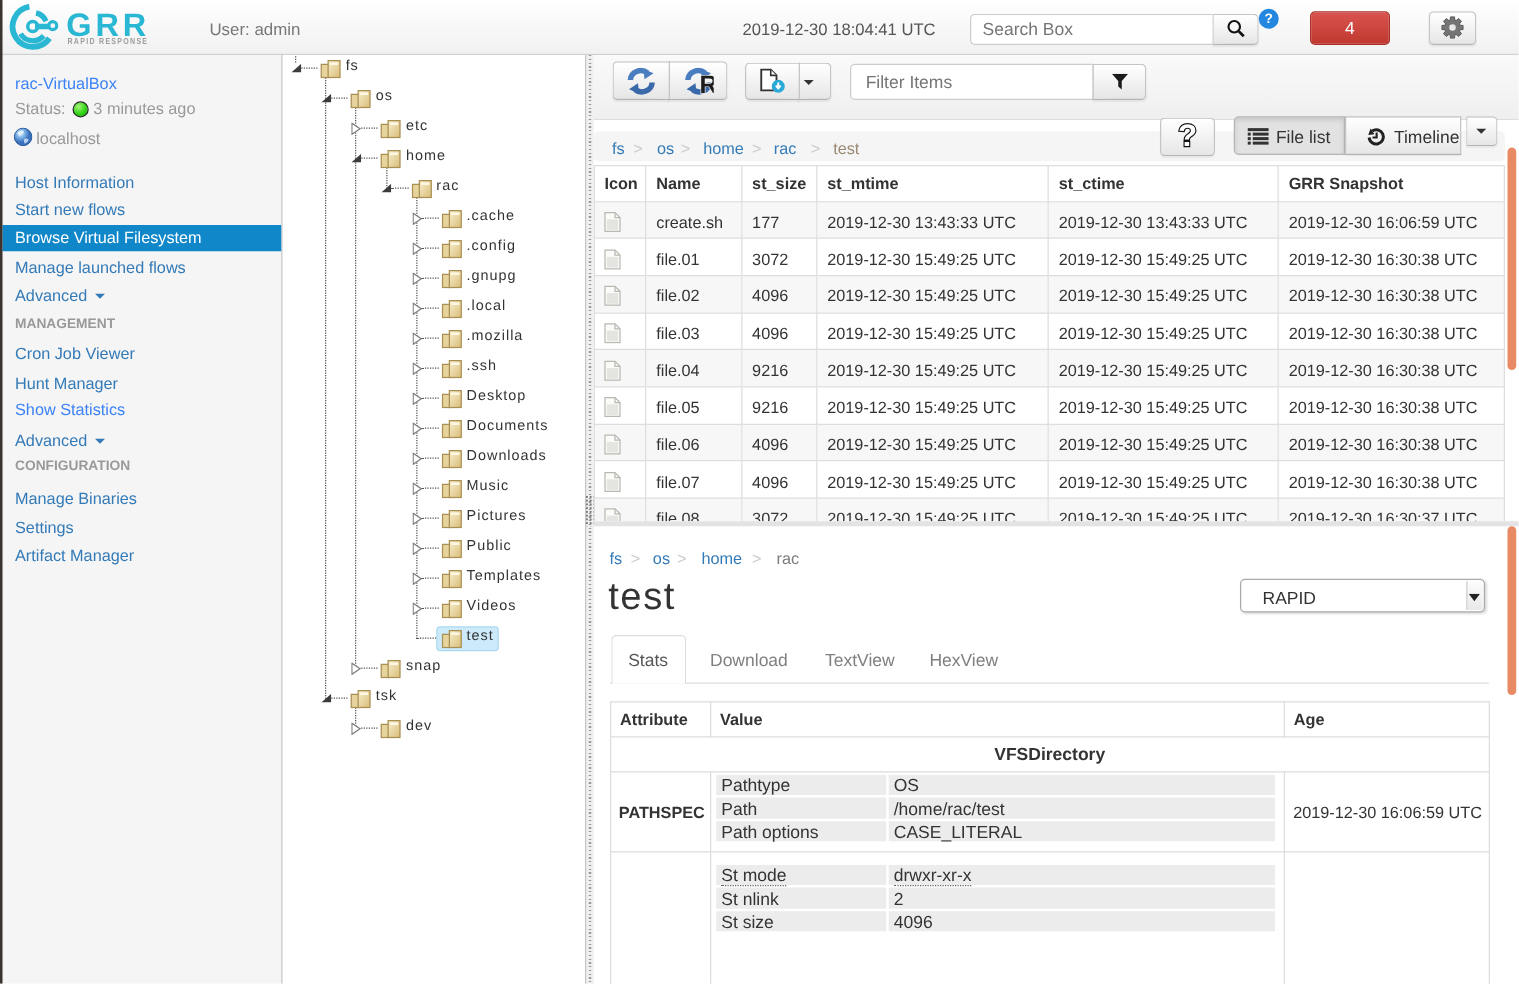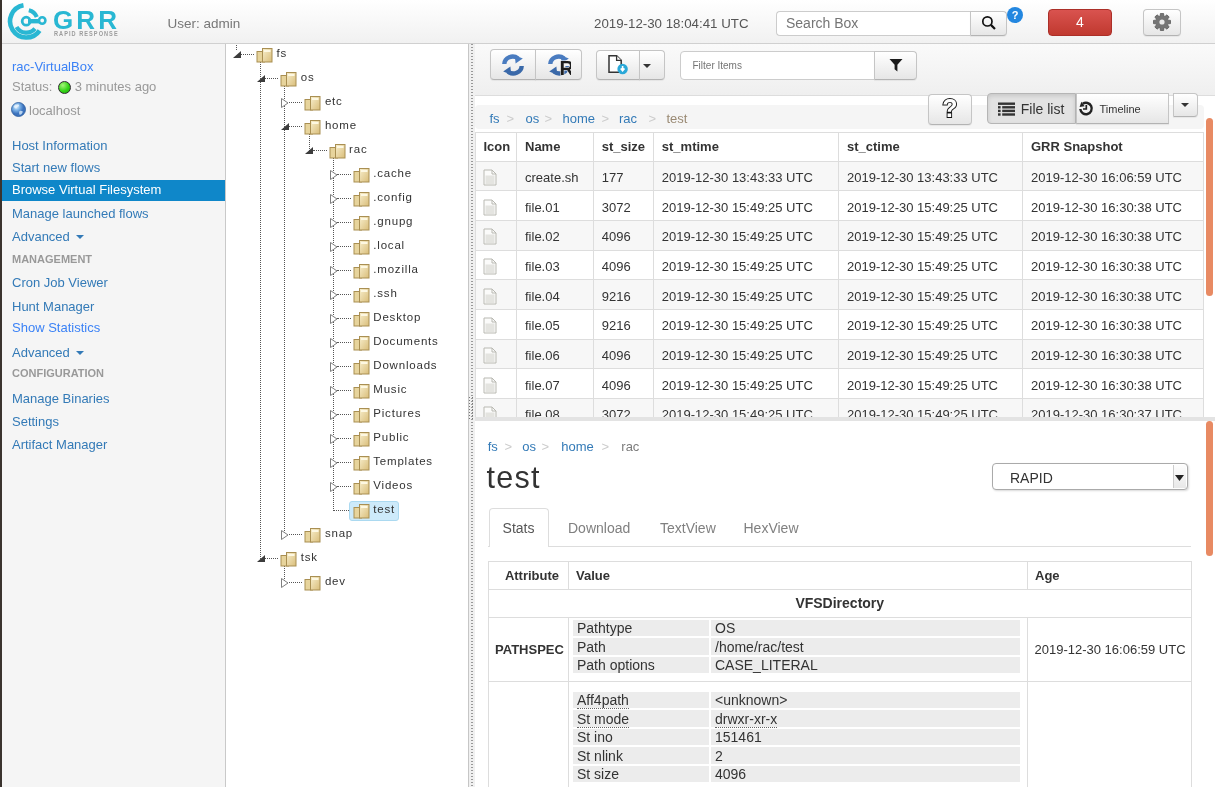--- a/index.html
+++ b/index.html
@@ -484,21 +484,21 @@
     <svg width="22" height="21" viewBox="0 0 22 21" style="position:absolute;left:50%;top:50%;margin:-11px 0 0 -11px">
  <path d="M2 1.7 h7.6 l4.6 4.6 v12 h-12.2 z" fill="#fff" stroke="#333" stroke-width="1.5"></path>
  <path d="M9.6 1.7 v4.6 h4.6" fill="#fff" stroke="#333" stroke-width="1.3"></path>
  <circle cx="15.6" cy="15" r="5.2" fill="#2aa8d8"></circle>
  <path d="M15.6 12 v4.2 M13.7 14.5 l1.9 2.2 1.9 -2.2" fill="none" stroke="#fff" stroke-width="1.6"></path>
 </svg>
   </div>
 <div class="btn" style="left:639px;top:50px;width:26px;height:30px;border-radius:0 4px 4px 0">
     <span class="cart" style="border-top-color:#333;position:absolute;left:50%;top:50%;margin:-1px 0 0 -9.5px"></span>
   </div>
-<input class="a" style="left: 679.5px; top: 50.5px; width: 195px; height: 29px; border: 1px solid rgb(204, 204, 204); border-radius: 4px 0px 0px 4px; padding-left: 12px; font-size: 10px; outline: none;" placeholder="Filter Items">
+<input class="a" style="left: 679.5px; top: 50.5px; width: 195px; height: 29px; border: 1px solid rgb(204, 204, 204); border-radius: 4px 0px 0px 4px; padding-left: 12px; font-size: 14px; outline: none;" placeholder="Filter Items">
 <div class="btn" style="left:874px;top:50.5px;width:43px;height:29px;border-radius:0 4px 4px 0">
     <svg width="14" height="13" viewBox="0 0 14 13" style="position:absolute;left:50%;top:50%;margin:-6px 0 0 -7px">
  <polygon points="0.5,0 13.5,0 8.4,5.8 8.4,12.6 5.6,10.2 5.6,5.8" fill="#1a1a1a"></polygon>
 </svg>
   </div>
 
 <div class="a" style="left:474.5px;top:104.8px;width:729px;height:24.7px;background:#f5f5f5;border-radius:4px"></div>
 <div class="a bl" style="left:489.5px;top:110.8px;font-size:13px">fs</div>
 <div class="a bs" style="left:506.5px;top:110.8px;font-size:13px">&gt;</div>
 <div class="a bl" style="left:525.5px;top:110.8px;font-size:13px">os</div>
@@ -518,21 +518,21 @@
  <g fill="#333">
  <rect x="0" y="0.5" width="17" height="2.4"></rect>
  <rect x="0" y="4.1" width="2.6" height="2.4"></rect>
         <rect x="4.2" y="4.1" width="12.8" height="2.4"></rect>
  <rect x="0" y="7.7" width="2.6" height="2.4"></rect>
         <rect x="4.2" y="7.7" width="12.8" height="2.4"></rect>
  <rect x="0" y="11.3" width="2.6" height="2.4"></rect>
         <rect x="4.2" y="11.3" width="12.8" height="2.4"></rect>
  </g>
 </svg>File list</div>
-<div class="btn" style="left:1075.5px;top:92.5px;width:93px;height:31.5px;border-radius:0;text-align:left;font-size:11px;color:#333;line-height:30px"><svg width="17" height="16" viewBox="0 0 17 16" style="vertical-align:-3px;margin-right:6px">
+<div class="btn" style="left:1075.5px;top:92.5px;width:93px;height:31.5px;border-radius:0;text-align:right;font-size:14px;color:#333;line-height:30px"><svg width="17" height="16" viewBox="0 0 17 16" style="vertical-align:-3px;margin-right:6px">
  <path d="M3.32 9.0 A5.7 5.7 0 1 0 5.73 3.83" fill="none" stroke="#222" stroke-width="2.4"></path>
  <polygon points="2.6,6.9 7.6,6.3 4.4,1.7" fill="#222"></polygon>
  <path d="M9.3 5.0 v4.0 h-3.3" fill="none" stroke="#222" stroke-width="1.7"></path>
 </svg>Timeline</div>
 <div class="btn" style="left:1172.5px;top:93px;width:25.5px;height:23.5px;border-radius:0 4px 4px 0">
     <span class="cart" style="border-top-color:#333;position:absolute;left:50%;top:50%;margin:-2px 0 0 -4px"></span>
   </div>
 
 <div class="a" style="left:474.5px;top:131.5px;width:731px;height:285.8px;overflow:hidden">
     <table class="ftab">
@@ -694,21 +694,21 @@
 <div class="a" style="left:743.5px;top:520px;font-size:14px;color:#808080">HexView</div>
 
 <table class="stab a" style="left:488px;top:560.5px">
 <colgroup>
       <col style="width:80px">
       <col style="width:459px">
       <col style="width:163.5px">
     </colgroup>
 <tbody>
       <tr style="height:28px">
-        <th style="text-align:center;padding-left:7px">Attribute</th>
+        <th style="text-align:left;padding-left:7px">Attribute</th>
         <th style="text-align:left;padding-left:7px">Value</th>
         <th style="text-align:left;padding-left:7px">Age</th>
       </tr>
 <tr style="height:28px">
         <td colspan="3" style="text-align:center;font-weight:bold;font-size:14px">VFSDirectory</td>
       </tr>
 <tr style="height:64.5px">
         <td style="font-weight:bold;padding-left:6px">PATHSPEC</td>
         <td style="vertical-align:top;padding-top:0">
           <table class="itab">
@@ -728,31 +728,23 @@
 </tbody>
           </table>
         </td>
         <td style="padding-left:6.5px;font-size:13px;white-space:nowrap">2019-12-30 16:06:59 UTC</td>
       </tr>
 <tr style="height:120px">
         <td></td>
         <td style="vertical-align:top;padding-top:7.5px">
           <table class="itab">
 <tbody>
-              <tr>
-                <td style="width:136px"><span class="du">Aff4path</span></td>
-                <td style="width:309px"><span>&lt;unknown&gt;</span></td>
-              </tr>
 <tr>
                 <td style="width:136px"><span class="du">St mode</span></td>
                 <td style="width:309px"><span class="du">drwxr-xr-x</span></td>
-              </tr>
-<tr>
-                <td style="width:136px"><span>St ino</span></td>
-                <td style="width:309px"><span>151461</span></td>
               </tr>
 <tr>
                 <td style="width:136px"><span>St nlink</span></td>
                 <td style="width:309px"><span>2</span></td>
               </tr>
 <tr>
                 <td style="width:136px"><span>St size</span></td>
                 <td style="width:309px"><span>4096</span></td>
               </tr>
 </tbody>

